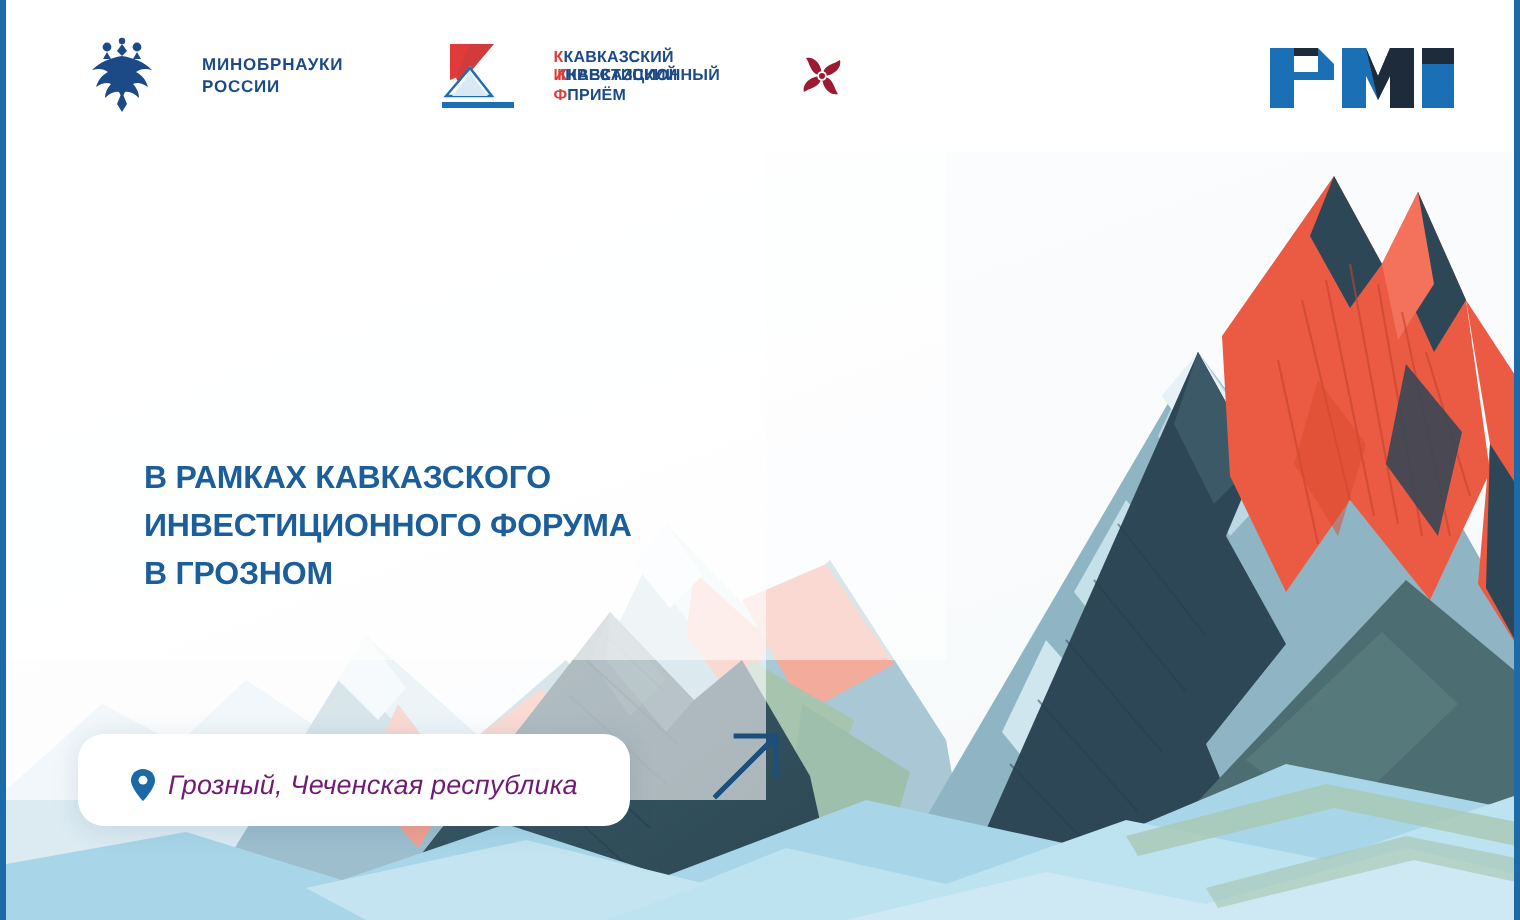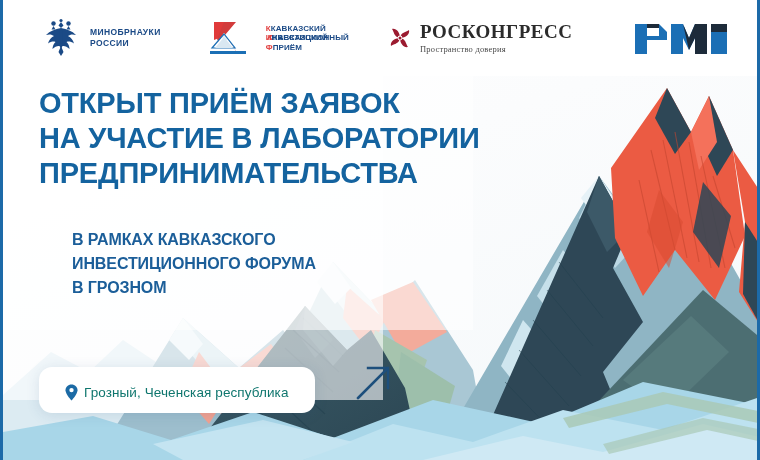--- a/index.html
+++ b/index.html
@@ -19,21 +19,21 @@
   #mountain-art{
     position:absolute;left:0;top:0;width:760px;height:460px;
     pointer-events:none;
   }
   
   #logo-bar{
     position:absolute;left:0;top:0;width:760px;height:76px;
     display:flex;align-items:center;
   }
   .logo{display:flex;align-items:center;}
-  #logo-minobr{margin-left:38px;}
+  #logo-minobr{margin-left:38px;gap:11px;}
   #logo-minobr .lg-text{
     margin-left:9px;color:#1b4a86;font-size:8.5px;font-weight:bold;
     line-height:11px;letter-spacing:.4px;
   }
   #logo-kif{margin-left:47px;}
   #logo-kif .lg-text{margin-left:20px;line-height:9.5px;}
   #logo-kif .lg-text div{font-size:8px;font-weight:bold;letter-spacing:.1px;}
   .kif-red{color:#e03a3a;}
   .kif-blue{color:#1b4a86;}
   #logo-roscongress{margin-left:38px;}
@@ -67,21 +67,21 @@
   }
   #date-range{
     font-size:15.5px;font-style:italic;font-weight:bold;color:#17202a;
     letter-spacing:.1px;
   }
   #location-row{
     display:flex;align-items:center;margin-top:6px;
   }
   #pin-icon{margin-right:6px;display:block;}
   #location-text{
-    font-size:13.5px;color:#0f766e;letter-spacing:.1px;
+    font-size:13.5px;font-style:italic;color:#701a75;letter-spacing:.1px;
   }
   #arrow-icon{position:absolute;left:345px;top:358px;}
 </style>
 </head>
 <body>
 
 <div id="banner">
 
   <svg id="mountain-art" viewBox="0 0 760 460" width="760" height="460" preserveAspectRatio="none">
     <defs>
@@ -236,46 +236,39 @@
       <svg width="26" height="26" viewBox="0 0 26 26">
         <g fill="#9b1b30">
           <path d="M13 13 C13 7 9 3 5 4 C7 7 7 10 10 12 Z"></path>
           <path d="M13 13 C19 13 23 9 22 5 C19 7 16 7 14 10 Z"></path>
           <path d="M13 13 C13 19 17 23 21 22 C19 19 19 16 16 14 Z"></path>
           <path d="M13 13 C7 13 3 17 4 21 C7 19 10 19 12 16 Z"></path>
           <circle cx="13" cy="13" r="2.4" fill="#ffffff"></circle>
           <circle cx="13" cy="13" r="1.5"></circle>
         </g>
       </svg>
-      <div class="rk-wrap">
-        <div class="rk-main">РОСКОНГРЕСС</div>
-        <div class="rk-sub">Пространство доверия</div>
-      </div>
     </div>
 
     <div class="logo" id="logo-rmp">
       <svg width="94" height="40" viewBox="0 0 94 40">
 
         <path d="M2 6 L26 6 L34 14 L34 22 L14 22 L14 36 L2 36 Z" fill="#1b6fb5"></path>
         <path d="M14 6 L26 6 L26 14 L2 14 Z" fill="#1d2b3a"></path>
         <path d="M2 6 L14 6 L14 36 L2 36 Z" fill="#1b6fb5"></path>
         <path d="M14 10 L26 10 L26 18 L14 18 Z" fill="#ffffff"></path>
 
         <path d="M38 6 L50 6 L56 20 L62 6 L74 6 L74 36 L62 36 L62 20 L56 32 L50 20 L50 36 L38 36 Z" fill="#1b6fb5"></path>
         <path d="M50 6 L56 20 L62 6 L74 6 L74 36 L62 36 L62 20 L56 32 Z" fill="#1d2b3a"></path>
 
         <path d="M78 6 L94 6 L94 36 L86 36 L86 14 L86 14 L86 36 L78 36 Z" fill="#1b6fb5"></path>
         <path d="M78 6 L94 6 L94 14 L78 14 Z" fill="#1d2b3a"></path>
       </svg>
     </div>
   </div>
 
-  <div id="headline">ОТКРЫТ ПРИЁМ ЗАЯВОК
-НА УЧАСТИЕ В ЛАБОРАТОРИИ
-ПРЕДПРИНИМАТЕЛЬСТВА</div>
   <div id="subheadline">В РАМКАХ КАВКАЗСКОГО
 ИНВЕСТИЦИОННОГО ФОРУМА
 В ГРОЗНОМ</div>
 
   <svg id="arrow-icon" width="50" height="50" viewBox="0 0 50 50">
     <path d="M10 40 L38 12 M20 10 L40 10 L40 30" fill="none" stroke="#1d4f7c" stroke-width="2.4" stroke-linecap="square" stroke-linejoin="miter"></path>
     <path d="M10 40 L40 10" fill="none" stroke="#1d4f7c" stroke-width="2.4"></path>
     <path d="M14 36 L36 14 L36 30 L30 30 L30 20 L20 20 L20 14 Z" fill="none" stroke="#1d4f7c" stroke-width="0"></path>
   </svg>
 

